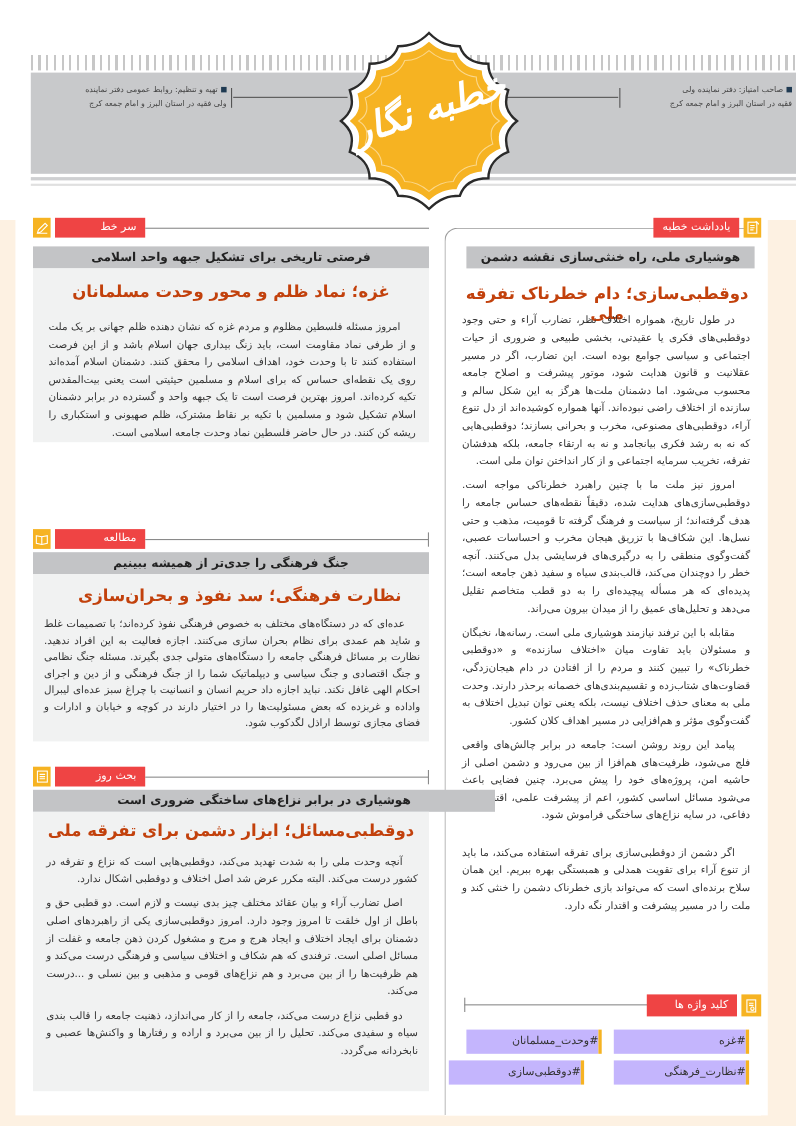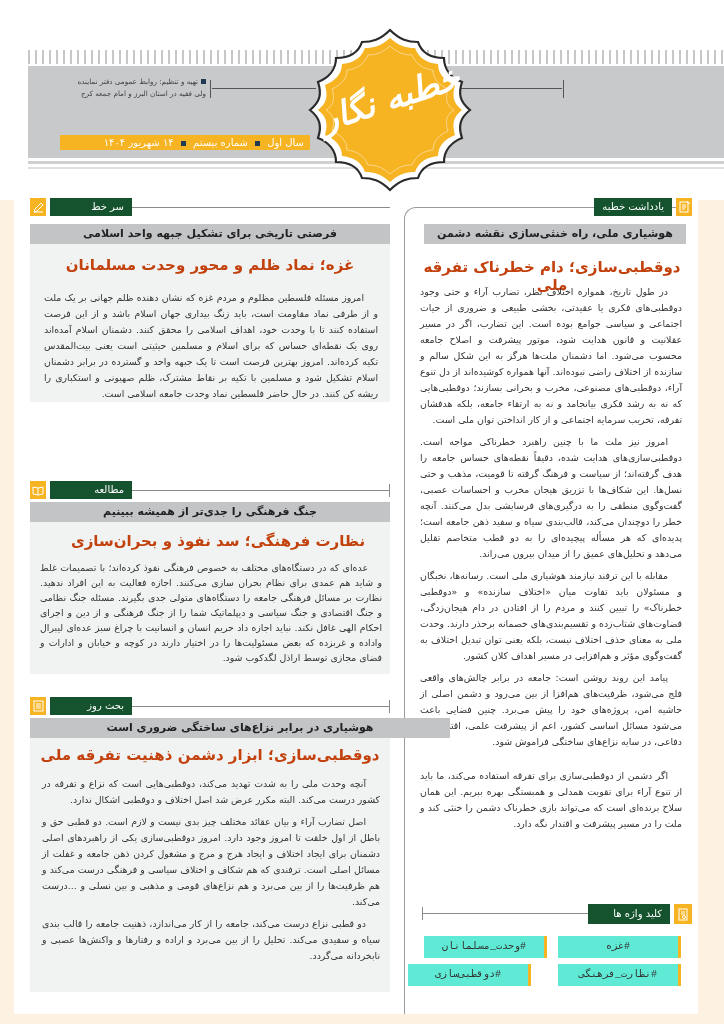--- a/index.html
+++ b/index.html
@@ -36,65 +36,62 @@
     transform: rotate(-18deg); letter-spacing: -1px; }
 
   
   .cream-left { position: absolute; left: 0; top: 200px; width: 14px; height: 824px; background: #fdf1e2; }
   .cream-right { position: absolute; left: 698px; top: 200px; width: 26px; height: 824px; background: #fdf1e2; }
   .cream-bottom { position: absolute; left: 0; top: 1014px; width: 724px; height: 10px; background: #fdf1e2; }
 
   
   .tag-row { position: absolute; height: 18px; }
   .tag-icon { position: absolute; top: 0; width: 16px; height: 18px; background: #f6b322; display: flex; align-items: center; justify-content: center; }
-  .tag-label { position: absolute; top: 0; height: 18px; background: #14532d; color: #fff; direction: rtl; font-size: 10px; line-height: 18px; padding: 0 8px; text-align: right; }
+  .tag-label { position: absolute; top: 0; height: 18px; background: #ef4444; color: #fff; direction: rtl; font-size: 10px; line-height: 18px; padding: 0 8px; text-align: right; }
   .tag-line { position: absolute; top: 9px; height: 1px; background: #8a8a8a; }
   .tag-endcap { position: absolute; top: 3px; width: 1px; height: 13px; background: #8a8a8a; }
 
   .kicker { position: absolute; height: 20px; background: #c3c4c6; direction: rtl; text-align: center;
     font-size: 11px; line-height: 20px; color: #222; font-weight: bold; }
   .headline { position: absolute; direction: rtl; text-align: center; font-size: 15px; font-weight: bold; color: #c2410c; }
   .card { position: absolute; background: #f1f2f2; }
   .body-text { position: absolute; direction: rtl; text-align: justify; font-size: 9.4px; line-height: 16px; color: #333; }
   .body-text p { text-indent: 14px; margin-bottom: 6px; }
 
   
   .rframe { position: absolute; left: 404px; top: 207px; width: 288px; height: 807px;
     border: 1px solid #9a9a9a; border-right: none; border-bottom: none; border-top-left-radius: 12px; background: #ffffff; }
 
   
-  .kw { position: absolute; height: 22px; background: #5eead4; direction: rtl; font-size: 10px; line-height: 22px; text-align: center; color: #333; font-family: Liberation Mono, monospace; }
+  .kw { position: absolute; height: 22px; background: #c4b5fd; direction: rtl; font-size: 10px; line-height: 22px; color: #333; }
   .kw .bar { position: absolute; right: -3px; top: 0; width: 3px; height: 22px; background: #f6b322; }
 </style>
 </head>
 <body>
 
 <div class="hdr">
   <div class="ticks"></div>
   <div class="band"></div>
   <div class="band2"></div>
   <div class="band3"></div>
 
   <div class="credit left">
     <div><span class="sq"></span><span>تهیه و تنظیم: روابط عمومی دفتر نماینده</span></div>
     <div>ولی فقیه در استان البرز و امام جمعه کرج</div>
   </div>
   <div class="credit-tick" style="left:182px;"></div>
   <div class="credit-line l"></div>
 
+  <div class="credit right">
+    <div><span class="sq"></span><span>صاحب امتیاز: دفتر نماینده ولی</span></div>
+    <div>فقیه در استان البرز و امام جمعه کرج</div>
+  </div>
   <div class="credit-tick" style="left:535px;"></div>
   <div class="credit-line r"></div>
 
-  <div class="issue-strip left">
-    <span>سال اول</span>
-    <span class="sep"></span>
-    <span>شماره بیستم</span>
-    <span class="sep"></span>
-    <span>۱۴ شهریور ۱۴۰۴</span>
-  </div>
 
 
   <div class="logo">
     <svg viewBox="0 0 172 168">
       <path d="M86 4 C96 14 104 16 114 16 C118 28 128 32 140 32 C140 44 148 52 158 56 C154 68 156 76 166 84 C156 92 154 100 158 112 C148 116 140 124 140 136 C128 136 118 140 114 152 C104 152 96 154 86 164 C76 154 68 152 58 152 C54 140 44 136 32 136 C32 124 24 116 14 112 C18 100 16 92 6 84 C16 76 18 68 14 56 C24 52 32 44 32 32 C44 32 54 28 58 16 C68 16 76 14 86 4 Z" fill="#ffffff" stroke="#2b2b2b" stroke-width="2.2"></path>
       <path d="M86 12 C95 20 102 22 111 22 C115 33 124 37 134 38 C134 48 141 55 151 59 C148 70 149 77 158 84 C149 91 148 98 151 109 C141 113 134 120 134 130 C124 131 115 135 111 146 C102 146 95 148 86 156 C77 148 70 146 61 146 C57 135 48 131 38 130 C38 120 31 113 21 109 C24 98 23 91 14 84 C23 77 24 70 21 59 C31 55 38 48 38 38 C48 37 57 33 61 22 C70 22 77 20 86 12 Z" fill="#f6b322"></path>
       <path d="M86 20 C94 27 100 29 108 29 C112 39 120 43 129 44 C129 53 135 59 144 63 C141 73 142 79 150 84 C142 89 141 95 144 105 C135 109 129 115 129 124 C120 125 112 129 108 139 C100 139 94 141 86 148 C78 141 72 139 64 139 C60 129 52 125 43 124 C43 115 37 109 28 105 C31 95 30 89 22 84 C30 79 31 73 28 63 C37 59 43 53 43 44 C52 43 60 39 64 29 C72 29 78 27 86 20 Z" fill="none" stroke="#fbd78a" stroke-width="1"></path>
     </svg>
     <div class="logo-text">خطبه نگار</div>
   </div>
@@ -192,18 +189,18 @@
         <line x1="3" y1="6" x2="8" y2="6" stroke="#fff"></line>
         <line x1="3" y1="8" x2="8" y2="8" stroke="#fff"></line>
       </svg>
   </div>
   <div class="tag-label" style="left:20px; width:82px;">بحث روز</div>
   <div class="tag-line" style="left:102px; width:258px;"></div>
   <div class="tag-endcap" style="left:359px;"></div>
 </div>
 <div class="kicker" style="left:30px; top:718px; width:420px;">هوشیاری در برابر نزاع‌های ساختگی ضروری است</div>
 <div class="card" style="left:30px; top:738px; width:360px; height:254px;"></div>
-<div class="headline" style="left:30px; top:746px; width:360px;">دوقطبی‌سازی؛ ابزار دشمن ذهنیت تفرقه ملی</div>
+<div class="headline" style="left:30px; top:746px; width:360px;">دوقطبی‌مسائل؛ ابزار دشمن برای تفرقه ملی</div>
 <div class="body-text" style="left:42px; top:776px; width:338px;">
   <p>آنچه وحدت ملی را به شدت تهدید می‌کند، دوقطبی‌هایی است که نزاع و تفرقه در کشور درست می‌کند. البته مکرر عرض شد اصل اختلاف و دوقطبی اشکال ندارد.</p>
   <p>اصل تضارب آراء و بیان عقائد مختلف چیز بدی نیست و لازم است. دو قطبی حق و باطل از اول خلقت تا امروز وجود دارد. امروز دوقطبی‌سازی یکی از راهبردهای اصلی دشمنان برای ایجاد اختلاف و ایجاد هرج و مرج و مشغول کردن ذهن جامعه و غفلت از مسائل اصلی است. ترفندی که هم شکاف و اختلاف سیاسی و فرهنگی درست می‌کند و هم ظرفیت‌ها را از بین می‌برد و هم نزاع‌های قومی و مذهبی و بین نسلی و ...درست می‌کند.</p>
   <p>دو قطبی نزاع درست می‌کند، جامعه را از کار می‌اندازد، ذهنیت جامعه را قالب بندی سیاه و سفیدی می‌کند. تحلیل را از بین می‌برد و اراده و رفتارها و واکنش‌ها عصبی و نابخردانه می‌گردد.</p>
 </div>
 
 </body></html>

